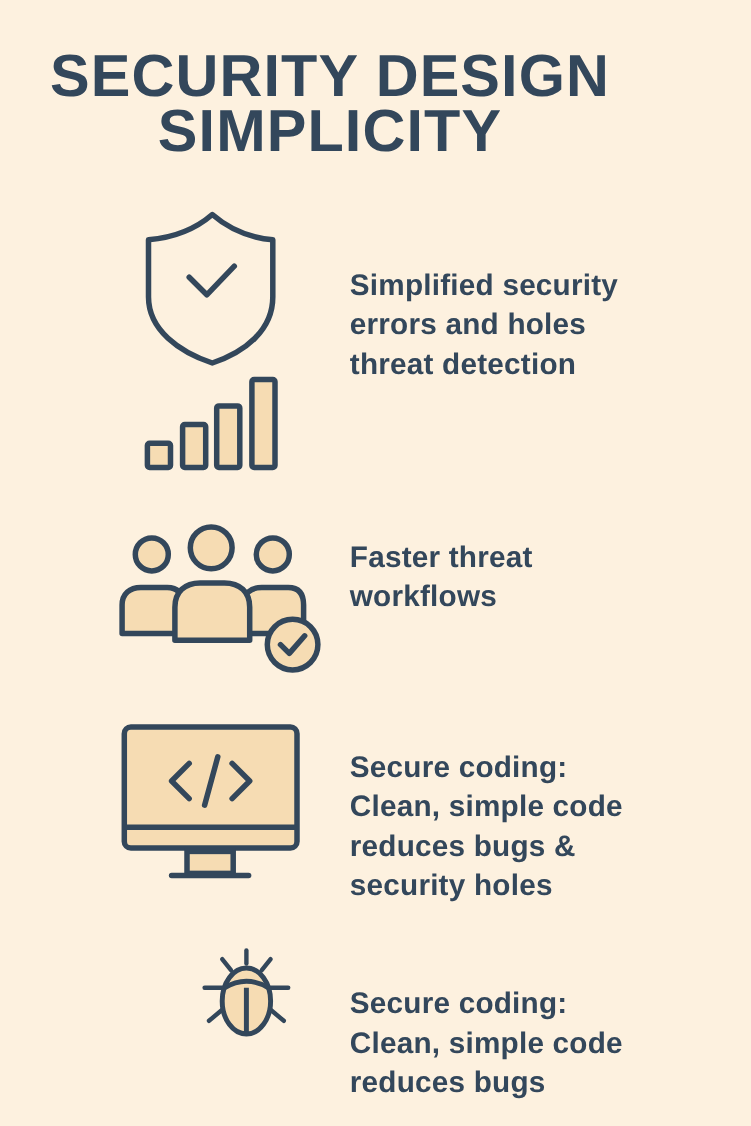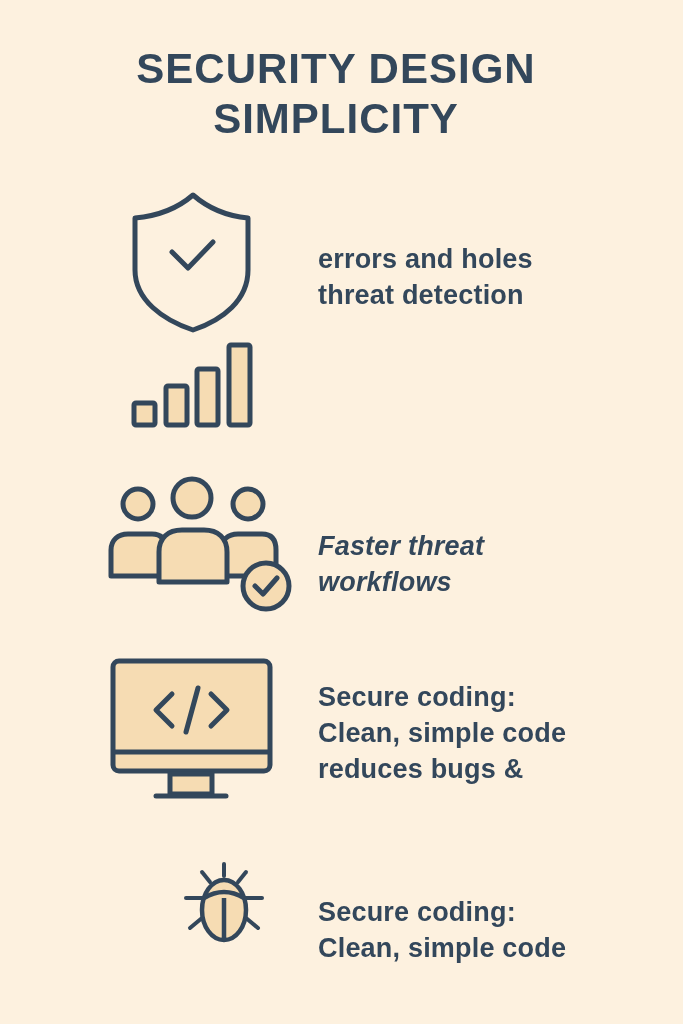--- a/index.html
+++ b/index.html
@@ -6,22 +6,22 @@
   body {
     width:683px; height:1024px; overflow:hidden;
     background:#fdf1df;
     font-family:"Liberation Sans", "DejaVu Sans", sans-serif;
     color:#33475b;
     position:relative;
   }
   .title {
     position:absolute; left:0; top:44px; width:600px;
     text-align:center;
-    font-weight:bold; font-size:42px; line-height:50px;
-    letter-spacing:1px; color:#33475b;padding-left:36px;
+    font-weight:bold; font-size:54px; line-height:50px;
+    letter-spacing:1px; color:#33475b;
   }
   .icon { position:absolute; }
   .text {
     position:absolute; left:318px;
     font-size:27px; font-weight:bold; line-height:36px;
     color:#33475b; letter-spacing:0.2px;
   }
   .text div { white-space:nowrap; }
 </style>
 </head>
@@ -36,62 +36,65 @@
   <path d="M65 5 C50 18 30 26 7 28 L7 80 C7 110 35 130 65 140 C95 130 120 110 120 80 L120 28 C98 26 80 18 65 5 Z" fill="none" stroke="#33475b" stroke-width="5" stroke-linejoin="round"></path>
   <path d="M44 62 L60 78 L85 52" fill="none" stroke="#33475b" stroke-width="5" stroke-linecap="round" stroke-linejoin="round"></path>
 </svg>
 <svg class="icon" style="left:130px;top:340px;" width="130" height="92" viewBox="0 0 130 92">
   <rect x="4" y="63" width="21" height="22" rx="2" fill="#f6dcb3" stroke="#33475b" stroke-width="5"></rect>
   <rect x="36" y="46" width="21" height="39" rx="2" fill="#f6dcb3" stroke="#33475b" stroke-width="5"></rect>
   <rect x="67" y="29" width="21" height="56" rx="2" fill="#f6dcb3" stroke="#33475b" stroke-width="5"></rect>
   <rect x="99" y="5" width="21" height="80" rx="2" fill="#f6dcb3" stroke="#33475b" stroke-width="5"></rect>
 </svg>
 <div class="text" style="top:241px;">
+  <div>Simplified security</div>
   <div>errors and holes</div>
   <div>threat detection</div>
 </div>
 
 <svg class="icon" style="left:104px;top:474px;" width="192" height="142" viewBox="0 0 192 142">
   <circle cx="34" cy="30" r="15" fill="#f6dcb3" stroke="#33475b" stroke-width="5"></circle>
   <circle cx="144" cy="30" r="15" fill="#f6dcb3" stroke="#33475b" stroke-width="5"></circle>
   <path d="M7 102 L7 76 C7 66 14 60 24 60 L48 60 C58 60 62 66 62 76 L62 102 Z" fill="#f6dcb3" stroke="#33475b" stroke-width="5" stroke-linejoin="round"></path>
   <path d="M117 102 L117 76 C117 66 124 60 134 60 L158 60 C168 60 172 66 172 76 L172 102 Z" fill="#f6dcb3" stroke="#33475b" stroke-width="5" stroke-linejoin="round"></path>
   <circle cx="88" cy="24" r="19" fill="#f6dcb3" stroke="#33475b" stroke-width="5"></circle>
   <path d="M55 108 L55 78 C55 64 64 56 78 56 L100 56 C114 56 123 64 123 78 L123 108 Z" fill="#f6dcb3" stroke="#33475b" stroke-width="5" stroke-linejoin="round"></path>
   <circle cx="162" cy="112" r="23" fill="#f6dcb3" stroke="#33475b" stroke-width="5"></circle>
   <path d="M151 112 L159 120 L173 104" fill="none" stroke="#33475b" stroke-width="5" stroke-linecap="round" stroke-linejoin="round"></path>
 </svg>
-<div class="text" style="top:528px;font-style:italic;">
+<div class="text" style="top:488px;">
   <div>Faster threat</div>
   <div>workflows</div>
 </div>
 
 <svg class="icon" style="left:108px;top:656px;" width="168" height="148" viewBox="0 0 168 148">
   <rect x="5" y="5" width="157" height="110" rx="6" fill="#f6dcb3" stroke="#33475b" stroke-width="5"></rect>
   <line x1="5" y1="96" x2="162" y2="96" stroke="#33475b" stroke-width="5"></line>
   <rect x="62" y="118" width="42" height="20" fill="#f6dcb3" stroke="#33475b" stroke-width="5"></rect>
   <line x1="48" y1="140" x2="118" y2="140" stroke="#33475b" stroke-width="5" stroke-linecap="round"></line>
   <path d="M64 38 L48 54 L64 70" fill="none" stroke="#33475b" stroke-width="5" stroke-linecap="round" stroke-linejoin="round"></path>
   <path d="M103 38 L119 54 L103 70" fill="none" stroke="#33475b" stroke-width="5" stroke-linecap="round" stroke-linejoin="round"></path>
   <line x1="90" y1="32" x2="78" y2="76" stroke="#33475b" stroke-width="5" stroke-linecap="round"></line>
 </svg>
 <div class="text" style="top:679px;">
   <div>Secure coding:</div>
   <div>Clean, simple code</div>
   <div>reduces bugs &amp;</div>
+  <div>security holes</div>
 </div>
 
 <svg class="icon" style="left:180px;top:860px;" width="88" height="88" viewBox="0 0 88 88">
   <line x1="44" y1="4" x2="44" y2="16" stroke="#33475b" stroke-width="4" stroke-linecap="round"></line>
   <line x1="30" y1="22" x2="22" y2="12" stroke="#33475b" stroke-width="4" stroke-linecap="round"></line>
   <line x1="58" y1="22" x2="66" y2="12" stroke="#33475b" stroke-width="4" stroke-linecap="round"></line>
   <line x1="22" y1="38" x2="6" y2="38" stroke="#33475b" stroke-width="4" stroke-linecap="round"></line>
   <line x1="66" y1="38" x2="82" y2="38" stroke="#33475b" stroke-width="4" stroke-linecap="round"></line>
   <line x1="22" y1="58" x2="10" y2="68" stroke="#33475b" stroke-width="4" stroke-linecap="round"></line>
   <line x1="66" y1="58" x2="78" y2="68" stroke="#33475b" stroke-width="4" stroke-linecap="round"></line>
   <ellipse cx="44" cy="50" rx="22" ry="30" fill="#f6dcb3" stroke="#33475b" stroke-width="4.5"></ellipse>
   <path d="M24 38 Q44 26 64 38" fill="none" stroke="#33475b" stroke-width="4.5"></path>
   <line x1="44" y1="38" x2="44" y2="80" stroke="#33475b" stroke-width="4.5"></line>
 </svg>
 <div class="text" style="top:894px;">
   <div>Secure coding:</div>
   <div>Clean, simple code</div>
+  <div>reduces bugs</div>
 </div>
 
 </body></html>

